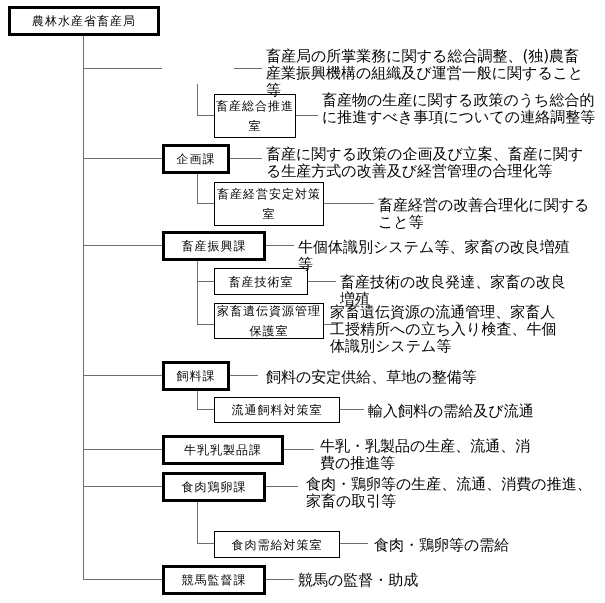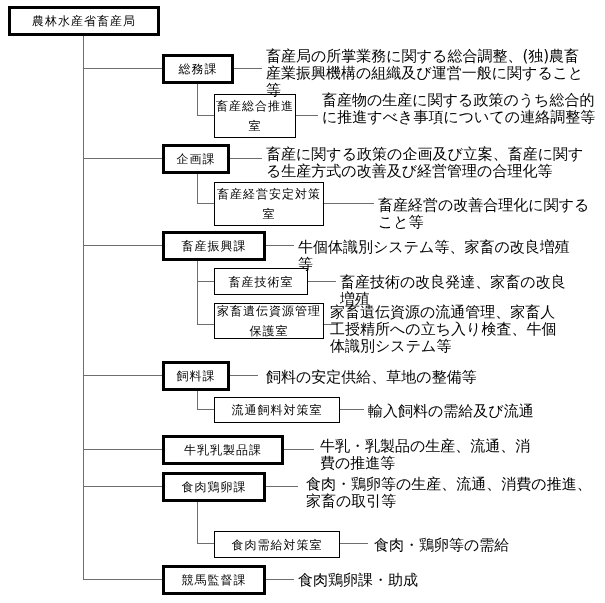--- a/index.html
+++ b/index.html
@@ -47,21 +47,20 @@
   <div class="vline" style="left:83px; top:36px; height:544px;"></div>
 
   <div class="hline" style="left:84px; top:68px; width:78px;"></div>
   <div class="hline" style="left:84px; top:158px; width:78px;"></div>
   <div class="hline" style="left:84px; top:245px; width:78px;"></div>
   <div class="hline" style="left:84px; top:375px; width:78px;"></div>
   <div class="hline" style="left:84px; top:449px; width:78px;"></div>
   <div class="hline" style="left:84px; top:486px; width:78px;"></div>
   <div class="hline" style="left:84px; top:579px; width:78px;"></div>
 
-  <div class="box dept-box" style="left:162px; top:54px; width:72px; height:30px;">総務課</div>
   <div class="box dept-box" style="left:162px; top:144px; width:68px; height:30px;">企画課</div>
   <div class="box dept-box" style="left:162px; top:231px; width:104px; height:30px;">畜産振興課</div>
   <div class="box dept-box" style="left:162px; top:361px; width:68px; height:30px;">飼料課</div>
   <div class="box dept-box" style="left:162px; top:435px; width:122px; height:30px;">牛乳乳製品課</div>
   <div class="box dept-box" style="left:162px; top:472px; width:104px; height:30px;">食肉鶏卵課</div>
   <div class="box dept-box" style="left:162px; top:565px; width:104px; height:30px;">競馬監督課</div>
 
   <div class="vline" style="left:197px; top:84px; height:32px;"></div>
   <div class="hline" style="left:197px; top:115px; width:17px;"></div>
 
@@ -104,15 +103,15 @@
   <div class="desc" style="left:266px; top:146px; width:320px;">畜産に関する政策の企画及び立案、畜産に関する生産方式の改善及び経営管理の合理化等</div>
   <div class="desc" style="left:378px; top:197px; width:225px;">畜産経営の改善合理化に関すること等</div>
   <div class="desc" style="left:298px; top:239px; width:280px;">牛個体識別システム等、家畜の改良増殖等</div>
   <div class="desc" style="left:340px; top:274px; width:240px;">畜産技術の改良発達、家畜の改良増殖</div>
   <div class="desc" style="left:330px; top:304px; width:232px;">家畜遺伝資源の流通管理、家畜人工授精所への立ち入り検査、牛個体識別システム等</div>
   <div class="desc" style="left:266px; top:369px; width:240px;">飼料の安定供給、草地の整備等</div>
   <div class="desc" style="left:368px; top:403px; width:170px;">輸入飼料の需給及び流通</div>
   <div class="desc" style="left:320px; top:438px; width:215px;">牛乳・乳製品の生産、流通、消費の推進等</div>
   <div class="desc" style="left:306px; top:476px; width:292px;">食肉・鶏卵等の生産、流通、消費の推進、家畜の取引等</div>
   <div class="desc" style="left:374px; top:537px; width:160px;">食肉・鶏卵等の需給</div>
-  <div class="desc" style="left:298px; top:572px; width:160px;">食肉鶏卵課・助成</div>
+  <div class="desc" style="left:298px; top:572px; width:160px;">競馬の監督・助成</div>
 
 </div>
 
 </body></html>

